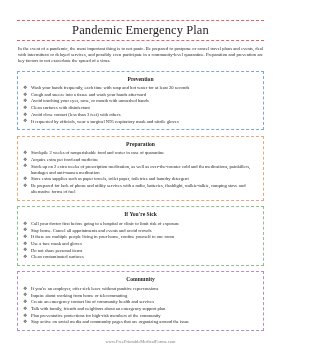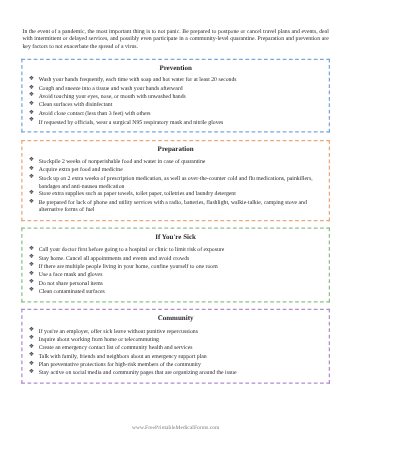--- a/index.html
+++ b/index.html
@@ -100,20 +100,23 @@
     font-size: 4.4px;
     color: #7a7a7a;
     letter-spacing: 0.05px;
   }
 </style>
 </head>
 <body>
 
 <div class="page">
 
+  <div class="title-block">
+    <div class="title">Pandemic Emergency Plan</div>
+  </div>
 
   <p class="intro">In the event of a pandemic, the most important thing is to not panic. Be prepared to postpone or cancel travel plans and events, deal with intermittent or delayed services, and possibly even participate in a community-level quarantine. Preparation and prevention are key factors to not exacerbate the spread of a virus.</p>
 
   <div id="sections-container">
       <div class="section sec-prevention">
         <div class="section-title">Prevention</div>
         <ul class="bullets">
           <li><span class="marker">❖</span><span>Wash your hands frequently, each time with soap and hot water for at least 20 seconds</span></li>
           <li><span class="marker">❖</span><span>Cough and sneeze into a tissue and wash your hands afterward</span></li>
           <li><span class="marker">❖</span><span>Avoid touching your eyes, nose, or mouth with unwashed hands</span></li>

